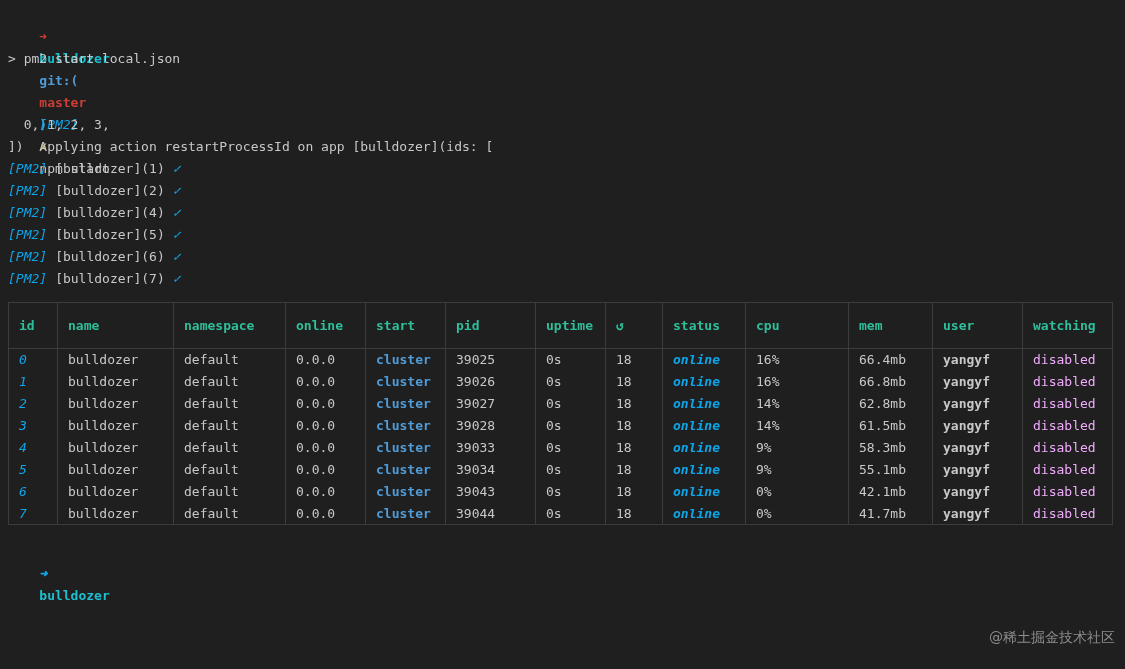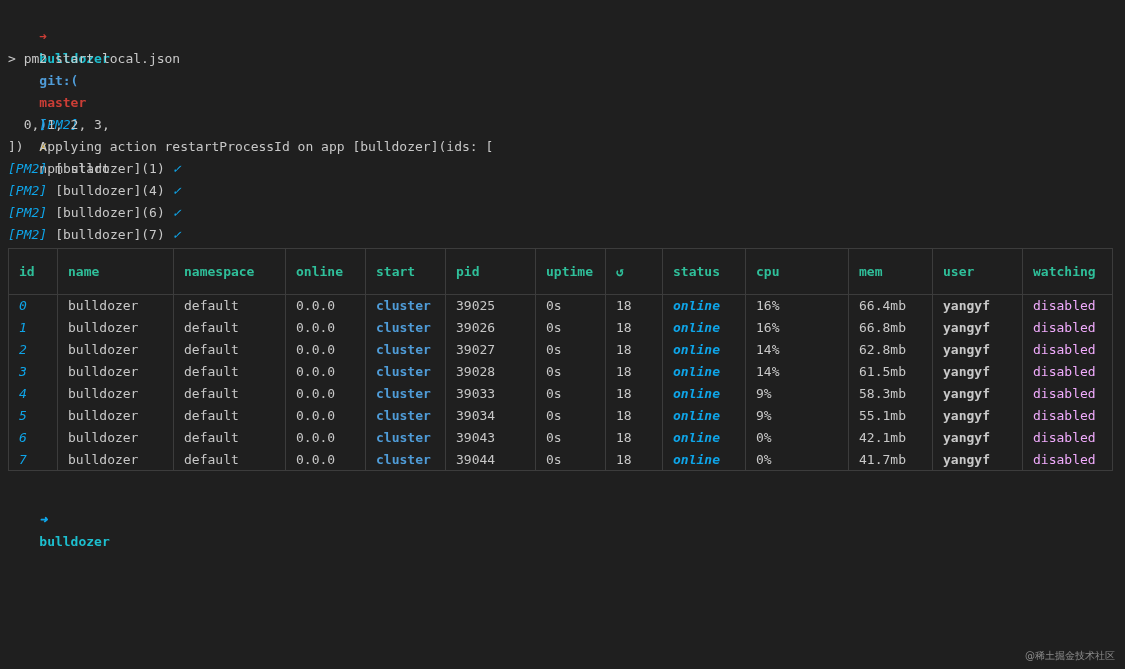--- a/index.html
+++ b/index.html
@@ -18,21 +18,21 @@
   .sp { margin-right:8px; }
   .b { font-weight:bold; }
   .red    { color:#cc3e36; }
   .green  { color:#0ea5e9;font-style:italic; }
   .cyan   { color:#1dbfcf; }
   .blue   { color:#4f9cd8; }
   .yellow { color:#d3b14e; }
   .dim    { color:#f0abfc; }
   .fg     { color:#c8c8c8; }
 
-  table { border-collapse:collapse; table-layout:fixed; width:1104px; margin-top:2px; }
+  table { border-collapse:collapse; table-layout:fixed; width:1104px; margin-top:12px; }
   th, td {
     border-left:1px solid #3c3c3c;
     border-right:1px solid #3c3c3c;
     padding:0 0 0 10px;
     text-align:left;
     font-weight:normal;
     white-space:pre;
     overflow:hidden;
   }
   thead th {
@@ -42,23 +42,23 @@
     color:#2fbf9a;
     font-weight:bold;
     vertical-align:middle;
   }
   tbody td { height:22px; }
   tbody tr:last-child td { border-bottom:1px solid #3c3c3c; }
 
   .spacer { height:16px; }
   .watermark {
     position:absolute;
-    right:10px; bottom:6px;
+    right:10px; bottom:22px;
     color:#8c8c8c;
-    font-size:10px;
+    font-size:14px;
     font-family:"DejaVu Sans", sans-serif;
   }
 </style>
 </head>
 <body>
 
 <div class="terminal">
 
   <div class="line">
     <span class="red b sp">➜</span>
@@ -79,21 +79,23 @@
   <div class="line">
     <span class="green sp">[PM2]</span>
     <span class="fg">Applying action restartProcessId on app [bulldozer](ids: [</span>
   </div>
 
   <div class="line">  0, 1, 2, 3,</div>
   <div class="line">])</div>
 
   <div id="pm2-done-lines">
       <div class="line"><span class="green sp">[PM2]</span><span class="fg sp">[bulldozer](1)</span><span class="green">✓</span></div>
+      <div class="line"><span class="green sp">[PM2]</span><span class="fg sp">[bulldozer](2)</span><span class="green">✓</span></div>
       <div class="line"><span class="green sp">[PM2]</span><span class="fg sp">[bulldozer](4)</span><span class="green">✓</span></div>
+      <div class="line"><span class="green sp">[PM2]</span><span class="fg sp">[bulldozer](5)</span><span class="green">✓</span></div>
       <div class="line"><span class="green sp">[PM2]</span><span class="fg sp">[bulldozer](6)</span><span class="green">✓</span></div>
       <div class="line"><span class="green sp">[PM2]</span><span class="fg sp">[bulldozer](7)</span><span class="green">✓</span></div>
     </div>
 
   <table id="tbl">
     <colgroup id="cols">
         <col style="width: 49px;">
         <col style="width: 116px;">
         <col style="width: 112px;">
         <col style="width: 80px;">

